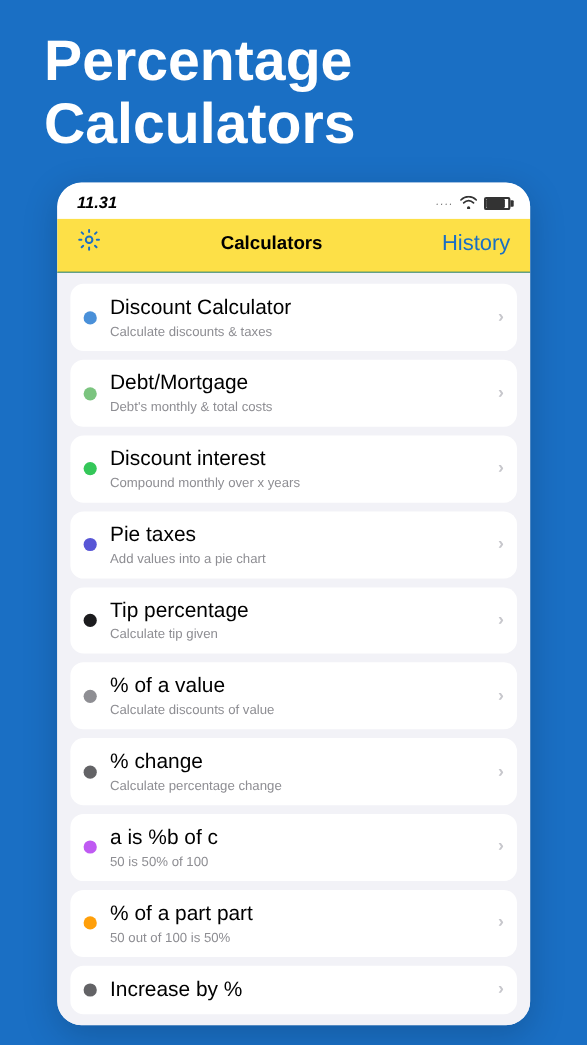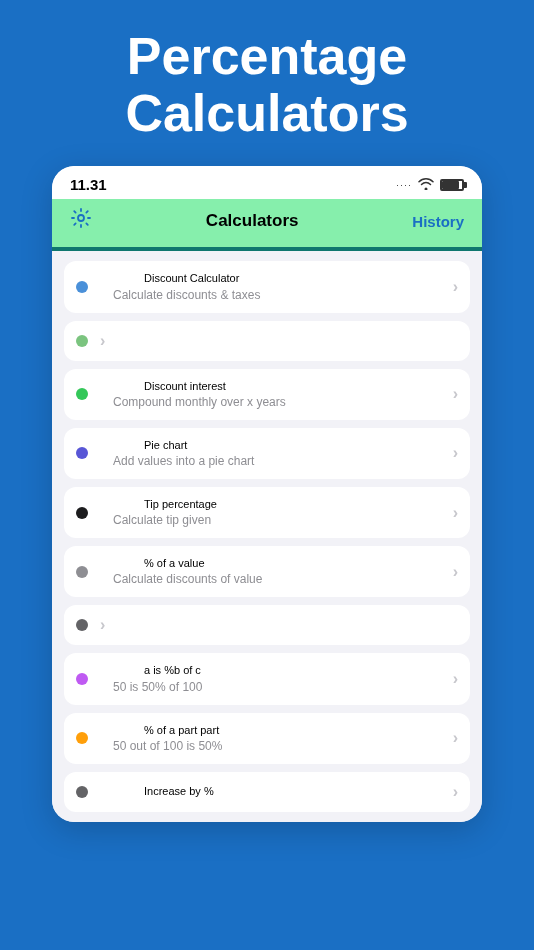--- a/index.html
+++ b/index.html
@@ -6,21 +6,20 @@
     body {
       width: 534px;
       height: 950px;
       background-color: #1a6fc4;
       font-family: -apple-system, BlinkMacSystemFont, 'Segoe UI', sans-serif;
       overflow: hidden;
       position: relative;
     }
 
     .hero-title {
-      text-align: center;
       color: white;
       font-size: 52px;
       font-weight: 800;
       line-height: 1.1;
       padding: 28px 40px 24px;
     }
 
     .phone-card {
       margin: 0 52px;
       background: #f2f2f7;
@@ -29,20 +28,21 @@
       box-shadow: 0 8px 32px rgba(0,0,0,0.18);
     }
 
     .status-bar {
       background: white;
       display: flex;
       align-items: center;
       justify-content: space-between;
       padding: 10px 18px 6px;
       border-radius: 22px 22px 0 0;
+      font-style: italic;
     }
 
     .status-time {
       font-size: 15px;
       font-weight: 600;
       color: #000;
     }
 
     .status-icons {
       display: flex;
@@ -81,43 +81,43 @@
       border-radius: 0 1px 1px 0;
     }
     .battery-fill {
       width: 85%;
       height: 100%;
       background: #333;
       border-radius: 1px;
     }
 
     .nav-bar {
-      background: #86efac;
+      background: #fde047;
       display: flex;
       align-items: center;
       justify-content: space-between;
       padding: 8px 18px 12px;
-      border-bottom: 4px solid #0f766e;
+      border-bottom: 1px solid #0f766e;
     }
 
     .gear-icon {
       font-size: 22px;
       color: #1a6fc4;
     }
 
     .nav-title {
       font-size: 17px;
       font-weight: 600;
       color: #000;
     }
 
     .history-btn {
-      font-size: 15px;
+      font-size: 20px;
       color: #1a6fc4;
-      font-weight: 700;
+      font-weight: 400;
     }
 
     .list-container {
       background: #f2f2f7;
       padding: 10px 12px;
       display: flex;
       flex-direction: column;
       gap: 8px;
     }
 
@@ -135,32 +135,30 @@
       height: 12px;
       border-radius: 50%;
       flex-shrink: 0;
     }
 
     .item-text {
       flex: 1;
     }
 
     .item-title {
-      font-size: 11px;
+      font-size: 19px;
       font-weight: 500;
       color: #000;
       line-height: 1.2;
-      margin-left: 44px;
     }
 
     .item-subtitle {
       font-size: 12px;
       color: #8e8e93;
       margin-top: 2px;
-      margin-left: 13px;
     }
 
     .chevron {
       color: #c7c7cc;
       font-size: 16px;
       font-weight: 600;
     }
   </style>
 </head>
 <body>
@@ -203,34 +201,38 @@
   <div class="list-item">
       <span class="item-dot" style="background-color: #4a90d9"></span>
       <div class="item-text">
         <div class="item-title">Discount Calculator</div>
         <div class="item-subtitle">Calculate discounts &amp; taxes</div>
       </div>
       <span class="chevron">›</span>
     </div>
       <div class="list-item">
       <span class="item-dot" style="background-color: #7bc47f"></span>
+      <div class="item-text">
+        <div class="item-title">Debt/Mortgage</div>
+        <div class="item-subtitle">Debt's monthly &amp; total costs</div>
+      </div>
       <span class="chevron">›</span>
     </div>
       <div class="list-item">
       <span class="item-dot" style="background-color: #34c759"></span>
       <div class="item-text">
         <div class="item-title">Discount interest</div>
         <div class="item-subtitle">Compound monthly over x years</div>
       </div>
       <span class="chevron">›</span>
     </div>
       <div class="list-item">
       <span class="item-dot" style="background-color: #5856d6"></span>
       <div class="item-text">
-        <div class="item-title">Pie chart</div>
+        <div class="item-title">Pie taxes</div>
         <div class="item-subtitle">Add values into a pie chart</div>
       </div>
       <span class="chevron">›</span>
     </div>
       <div class="list-item">
       <span class="item-dot" style="background-color: #1c1c1e"></span>
       <div class="item-text">
         <div class="item-title">Tip percentage</div>
         <div class="item-subtitle">Calculate tip given</div>
       </div>
@@ -239,20 +241,24 @@
       <div class="list-item">
       <span class="item-dot" style="background-color: #8e8e93"></span>
       <div class="item-text">
         <div class="item-title">% of a value</div>
         <div class="item-subtitle">Calculate discounts of value</div>
       </div>
       <span class="chevron">›</span>
     </div>
       <div class="list-item">
       <span class="item-dot" style="background-color: #636366"></span>
+      <div class="item-text">
+        <div class="item-title">% change</div>
+        <div class="item-subtitle">Calculate percentage change</div>
+      </div>
       <span class="chevron">›</span>
     </div>
       <div class="list-item">
       <span class="item-dot" style="background-color: #bf5af2"></span>
       <div class="item-text">
         <div class="item-title">a is %b of c</div>
         <div class="item-subtitle">50 is 50% of 100</div>
       </div>
       <span class="chevron">›</span>
     </div>

